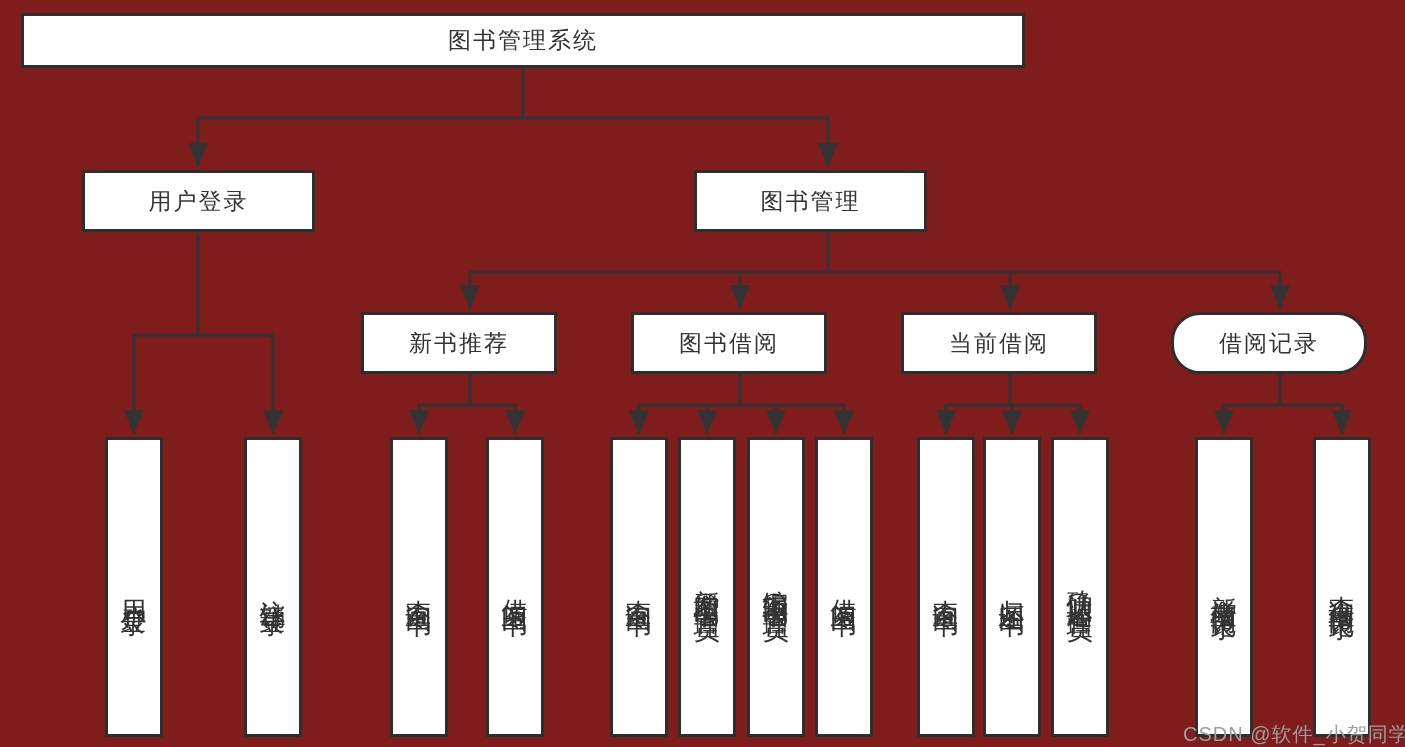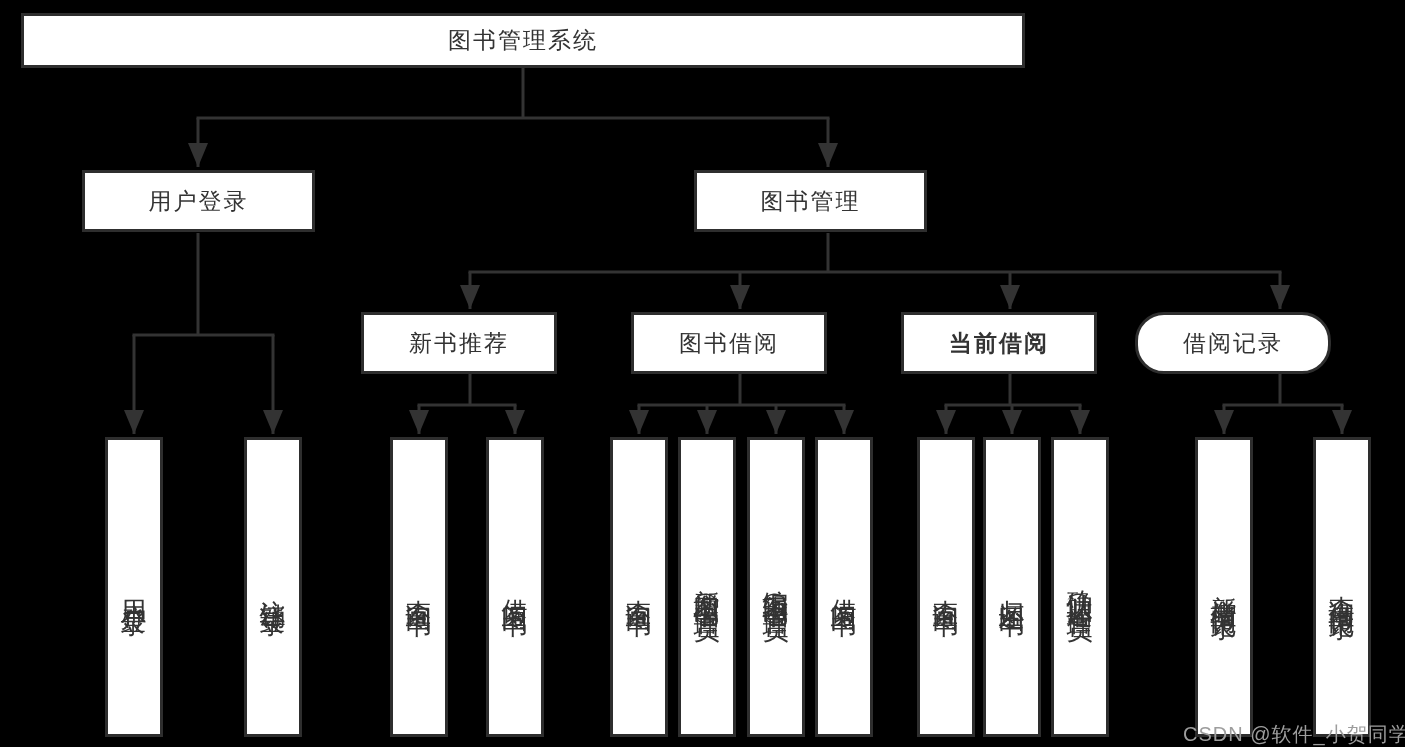--- a/index.html
+++ b/index.html
@@ -5,21 +5,21 @@
   html, body {
     margin: 0;
     padding: 0;
     background: #ffffff;
     font-family: "Liberation Sans", "DejaVu Sans", sans-serif;
   }
   .stage {
     position: relative;
     width: 1405px;
     height: 747px;
-    background: #000000;
+    background: #7f1d1d;
     overflow: hidden;
   }
   svg.connectors {
     position: absolute;
     left: 0;
     top: 0;
     width: 1405px;
     height: 747px;
   }
   .node {
@@ -120,22 +120,22 @@
     </g>
   </svg>
 
   <div class="node h root-box">图书管理系统</div>
 
   <div class="node h l2" style="left:82px; top:170px;">用户登录</div>
   <div class="node h l2" style="left:694px; top:170px;">图书管理</div>
 
   <div class="node h l3" style="left:361px; top:312px;">新书推荐</div>
   <div class="node h l3" style="left:631px; top:312px;">图书借阅</div>
-  <div class="node h l3" style="left:901px; top:312px;font-weight:bold;">当前借阅</div>
-  <div class="node h l3" style="left:1135px; top:312px;border-radius:29px;">借阅记录</div>
+  <div class="node h l3" style="left:901px; top:312px;">当前借阅</div>
+  <div class="node h l3" style="left:1171px; top:312px;border-radius:29px;">借阅记录</div>
 
   <div class="node leaf" style="left:105px;">
     <span class="vtext">用户登录</span>
   </div>
   <div class="node leaf" style="left:244px;">
     <span class="vtext">注销登录</span>
   </div>
   <div class="node leaf" style="left:390px;">
     <span class="vtext">查询图书</span>
   </div>

